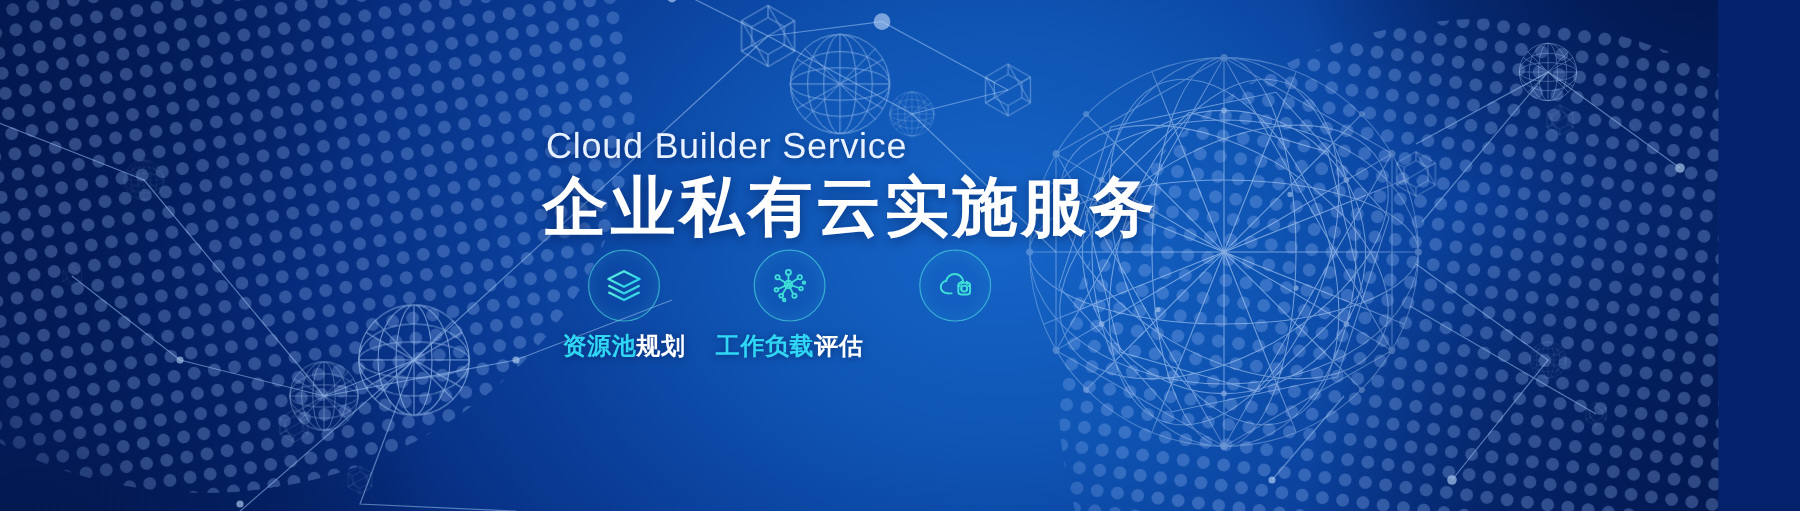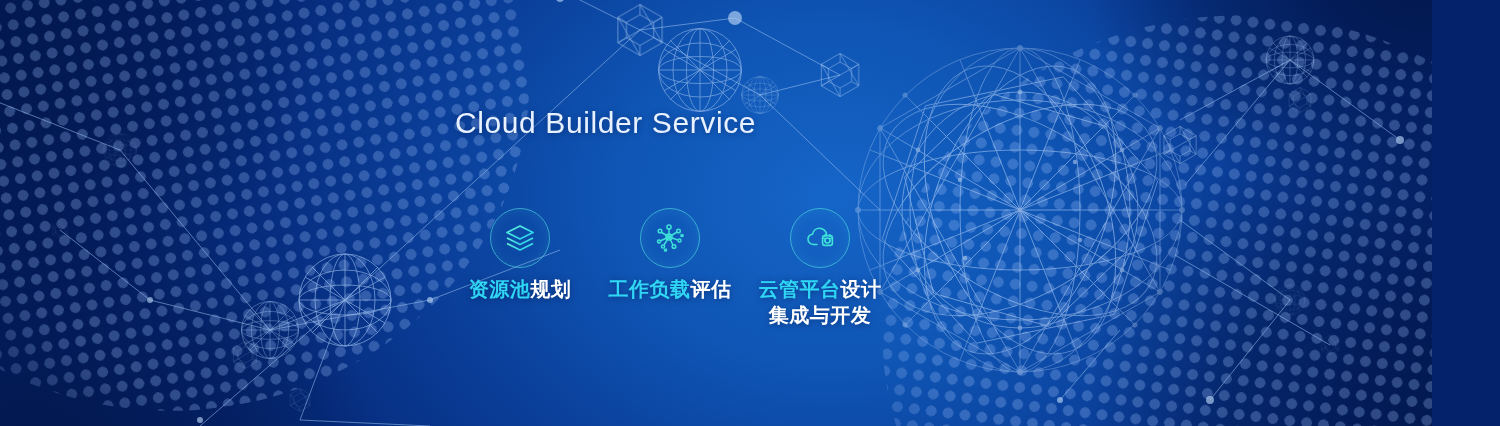--- a/index.html
+++ b/index.html
@@ -53,21 +53,21 @@
     font-size:54px;font-weight:700;letter-spacing:3px;
     color:#ffffff;white-space:nowrap;
     text-shadow:0 2px 10px rgba(0,25,80,.55);
   }
 
   #features{
     position:absolute;left:452px;top:208px;
     display:flex;align-items:flex-start;font-family:Liberation Serif, serif;
   }
   .feature{width:136px;display:flex;flex-direction:column;align-items:center;}
-  .feature + .feature{margin-left:14px;}
+  .feature + .feature{margin-left:2px;}
   .ficon{
     width:58px;height:58px;border-radius:50%;
     border:1px solid rgba(80,225,225,.62);
     display:flex;align-items:center;justify-content:center;
     box-shadow:0 0 14px rgba(60,200,230,.16) inset;
   }
   .flabel{margin-top:9px;text-align:center;white-space:nowrap;
           font-size:20px;font-weight:700;letter-spacing:.5px;line-height:1.28;
           text-shadow:0 1px 6px rgba(0,20,70,.5);}
   .flabel .c{color:#2fd7f5;}
@@ -211,20 +211,21 @@
       <circle cx="150" cy="300" r="3"></circle>
       <circle cx="430" cy="300" r="3"></circle>
       <circle cx="200" cy="420" r="3"></circle>
       <circle cx="1060" cy="400" r="3"></circle>
     </g>
   </svg>
 
   <div id="content">
 
     <div id="eyebrow">Cloud Builder Service</div>
+    <div id="headline">企业私有云实施服务</div>
 
     <div id="features">
 
       <div class="feature">
         <div class="ficon">
           <svg width="34" height="34" viewBox="0 0 34 34">
             <defs>
               <linearGradient id="gl1" x1="0" y1="0" x2="1" y2="1">
                 <stop offset="0%" stop-color="#63f2d9"></stop>
                   <stop offset="100%" stop-color="#1ec9ef"></stop>
@@ -270,21 +271,17 @@
           <svg width="34" height="34" viewBox="0 0 34 34">
             <g fill="none" stroke="#3ee0d8" stroke-width="1.6" stroke-linejoin="round" stroke-linecap="round">
               <path d="M11,23.5 C7.4,23.5 5,21.2 5,18.3 C5,15.8 6.9,13.6 9.5,13.2 C10.1,9.8 13,7.3 16.6,7.3 C20.2,7.3 23.2,10 23.6,13.4"></path>
               <path d="M14,23.5 L11,23.5"></path>
               <path d="M22.2,13.8 L22.2,15.6 M26.8,13.8 L26.8,15.6 M19.6,17.2 L21.2,17.2 M27.8,17.2 L29.4,17.2 M22.2,18.9 L22.2,20.6 M26.8,18.9 L26.8,20.6"></path>
               <rect x="19.6" y="14.6" width="9.8" height="9.8" rx="2.2"></rect>
               <circle cx="24.5" cy="19.5" r="2.5"></circle>
             </g>
           </svg>
         </div>
-        <div class="flabel">
-          <span class="c">云管平台</span><span class="w">设计</span>
-          <span class="l2">集成与开发</span>
-        </div>
       </div>
 
     </div>
   </div>
 </div>
 
 </body></html>

